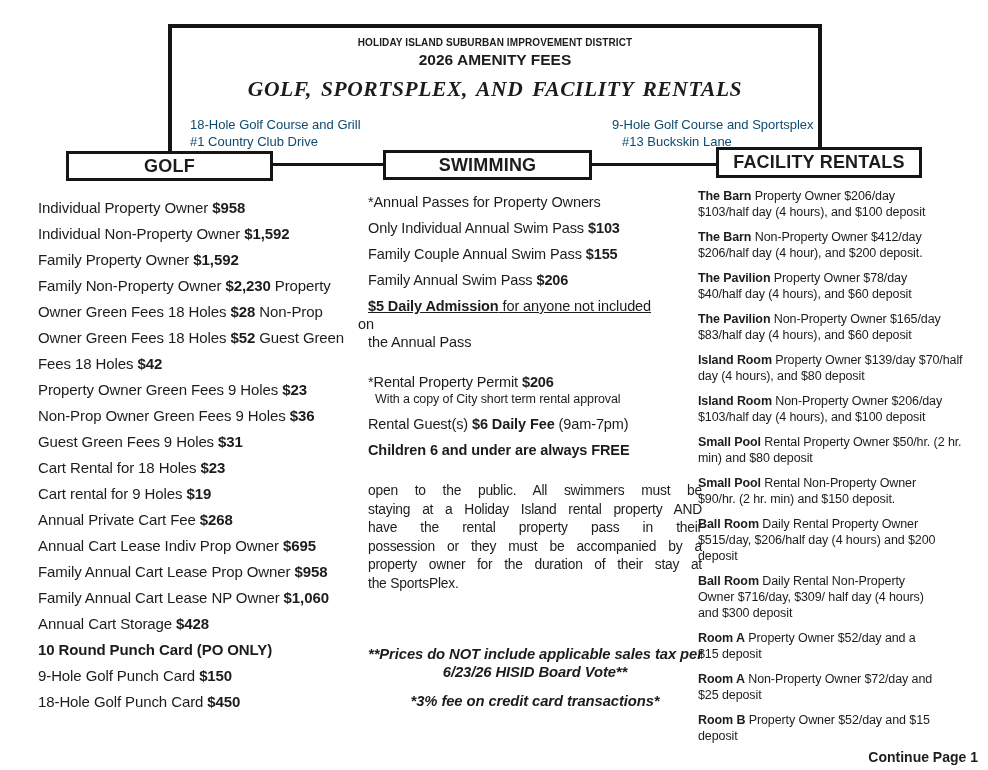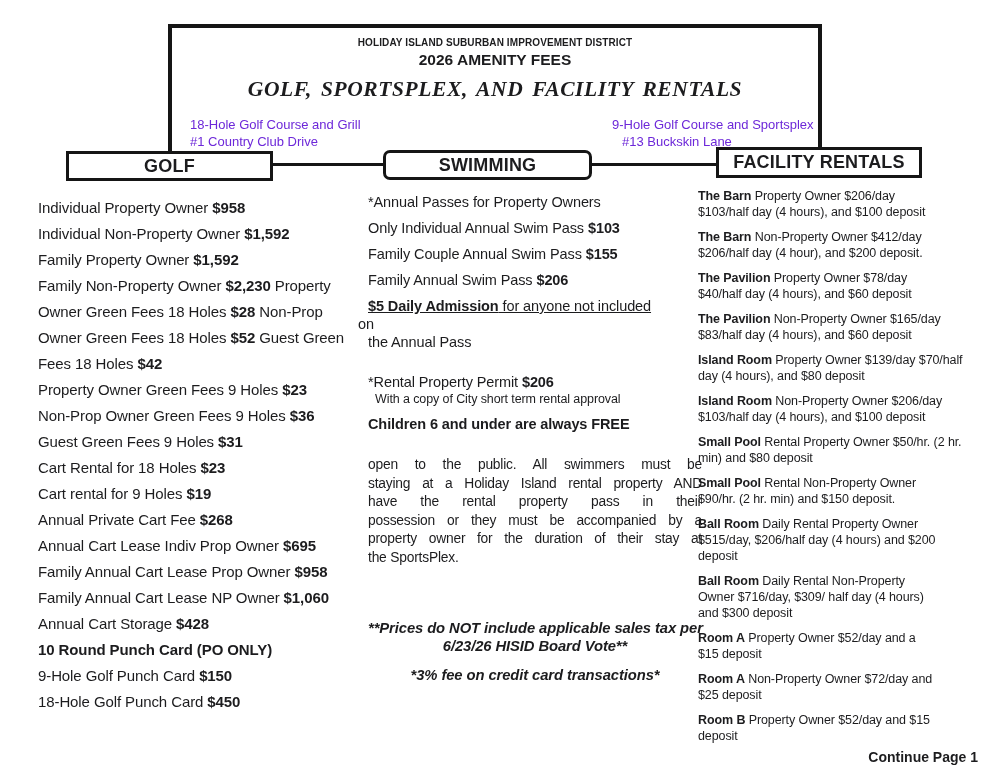--- a/index.html
+++ b/index.html
@@ -15,31 +15,31 @@
     border:4px solid #151515;border-bottom:none;
     text-align:center;
   }
   .org-line{margin-top:9px;font-size:10px;font-weight:700;letter-spacing:.1px;}
   .fees-line{margin-top:3px;font-size:15.5px;font-weight:700;}
   .subtitle{
     margin-top:8px;font-family:"Liberation Serif", serif;
     font-size:21.5px;font-weight:700;font-style:italic;letter-spacing:.6px;word-spacing:3px;
   }
   
-  .loc{font-size:13px;line-height:17px;color:#6d28d9;}
+  .loc{font-size:13px;line-height:17px;color:#0c4a6e;}
   .loc-left{left:190px;top:116px;}
   .loc-right{left:612px;top:116px;}
   .loc-right .l2{padding-left:10px;}
   
   .colhead{
     border:3px solid #151515;background:#fff;text-align:center;
     font-size:18px;font-weight:700;letter-spacing:.2px;
   }
   .golf-head{left:66px;top:151px;width:201px;height:24px;line-height:24px;}
-  .swim-head{left:383px;top:150px;width:203px;height:24px;line-height:24px;border-radius:7px;}
+  .swim-head{left:383px;top:150px;width:203px;height:24px;line-height:24px;}
   .fac-head{left:716px;top:147px;width:200px;height:25px;line-height:25px;}
   
   .conn{background:#151515;height:3px;}
   .conn1{left:270px;top:163px;width:113px;}
   .conn2{left:589px;top:163px;width:127px;}
   
   .blk{line-height:15px;margin:0 0 11px 0;white-space:nowrap;}
   .b{font-weight:700;}
   
   .golf-col{left:38px;top:200px;width:330px;font-size:15px;letter-spacing:-.1px;}
@@ -117,20 +117,21 @@
 <div class="abs swim-col">
     <div class="blk"><span>*Annual Passes for Property Owners</span></div>
     <div class="blk"><span>Only Individual Annual Swim Pass </span><span class="b">$103</span></div>
     <div class="blk"><span>Family Couple Annual Swim Pass </span><span class="b">$155</span></div>
     <div class="blk"><span>Family Annual Swim Pass </span><span class="b">$206</span></div>
     <div class="blk mt9 tight"><span class="b">$5 Daily Admission</span><span> for anyone not included</span></div>
     <div class="blk hang tight"><span>on</span></div>
     <div class="blk"><span>the Annual Pass</span></div>
     <div class="blk mt25 tight"><span>*Rental Property Permit </span><span class="b">$206</span></div>
     <div class="blk sub"><span>With a copy of City short term rental approval</span></div>
+    <div class="blk mt10"><span>Rental Guest(s) </span><span class="b">$6 Daily Fee</span><span> (9am-7pm)</span></div>
     <div class="blk"><span class="b">Children 6 and under are always FREE</span></div>
     <div class="blk note mt24">
       <div class="ln"><span>open to the public. All swimmers must be</span></div>
       <div class="ln"><span>staying at a Holiday Island rental property AND</span></div>
       <div class="ln"><span>have the rental property pass in their</span></div>
       <div class="ln"><span>possession or they must be accompanied by a</span></div>
       <div class="ln"><span>property owner for the duration of their stay at</span></div>
       <div class="ln"><span>the SportsPlex.</span></div>
     </div>
     <div class="blk fnote mt52">

